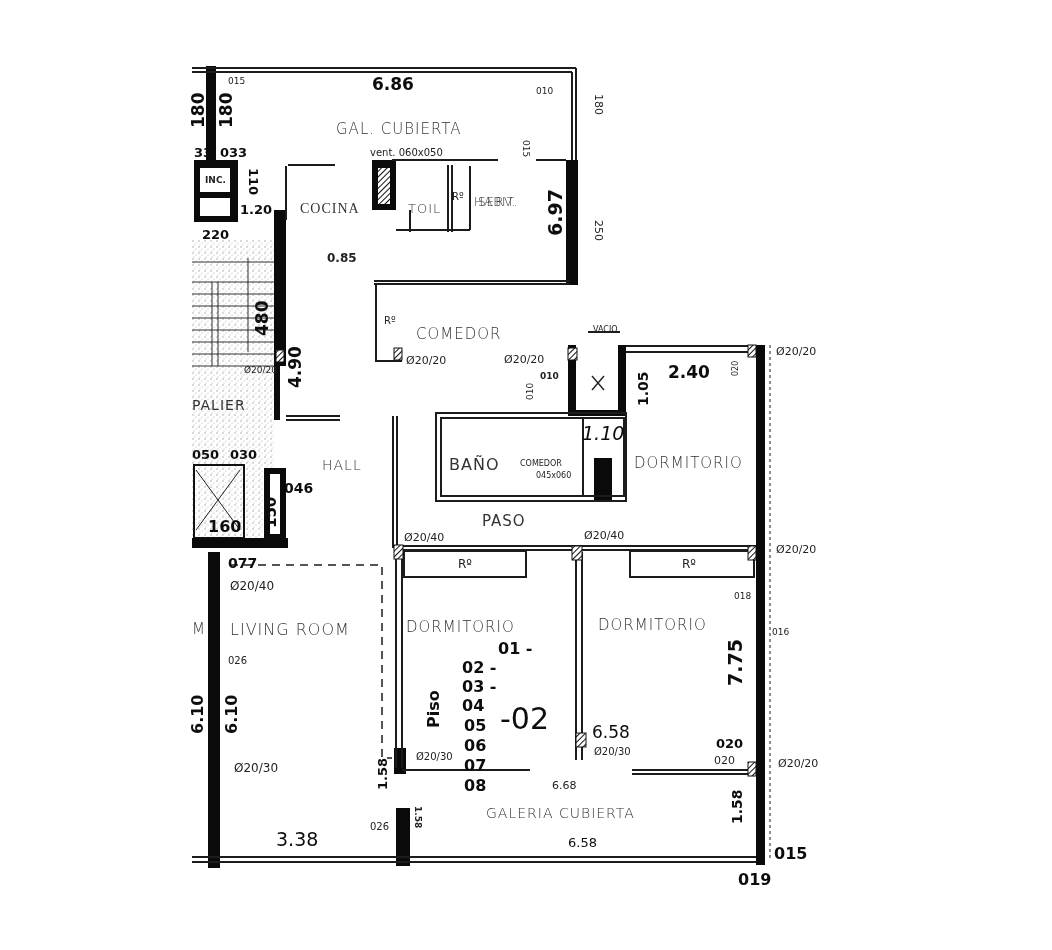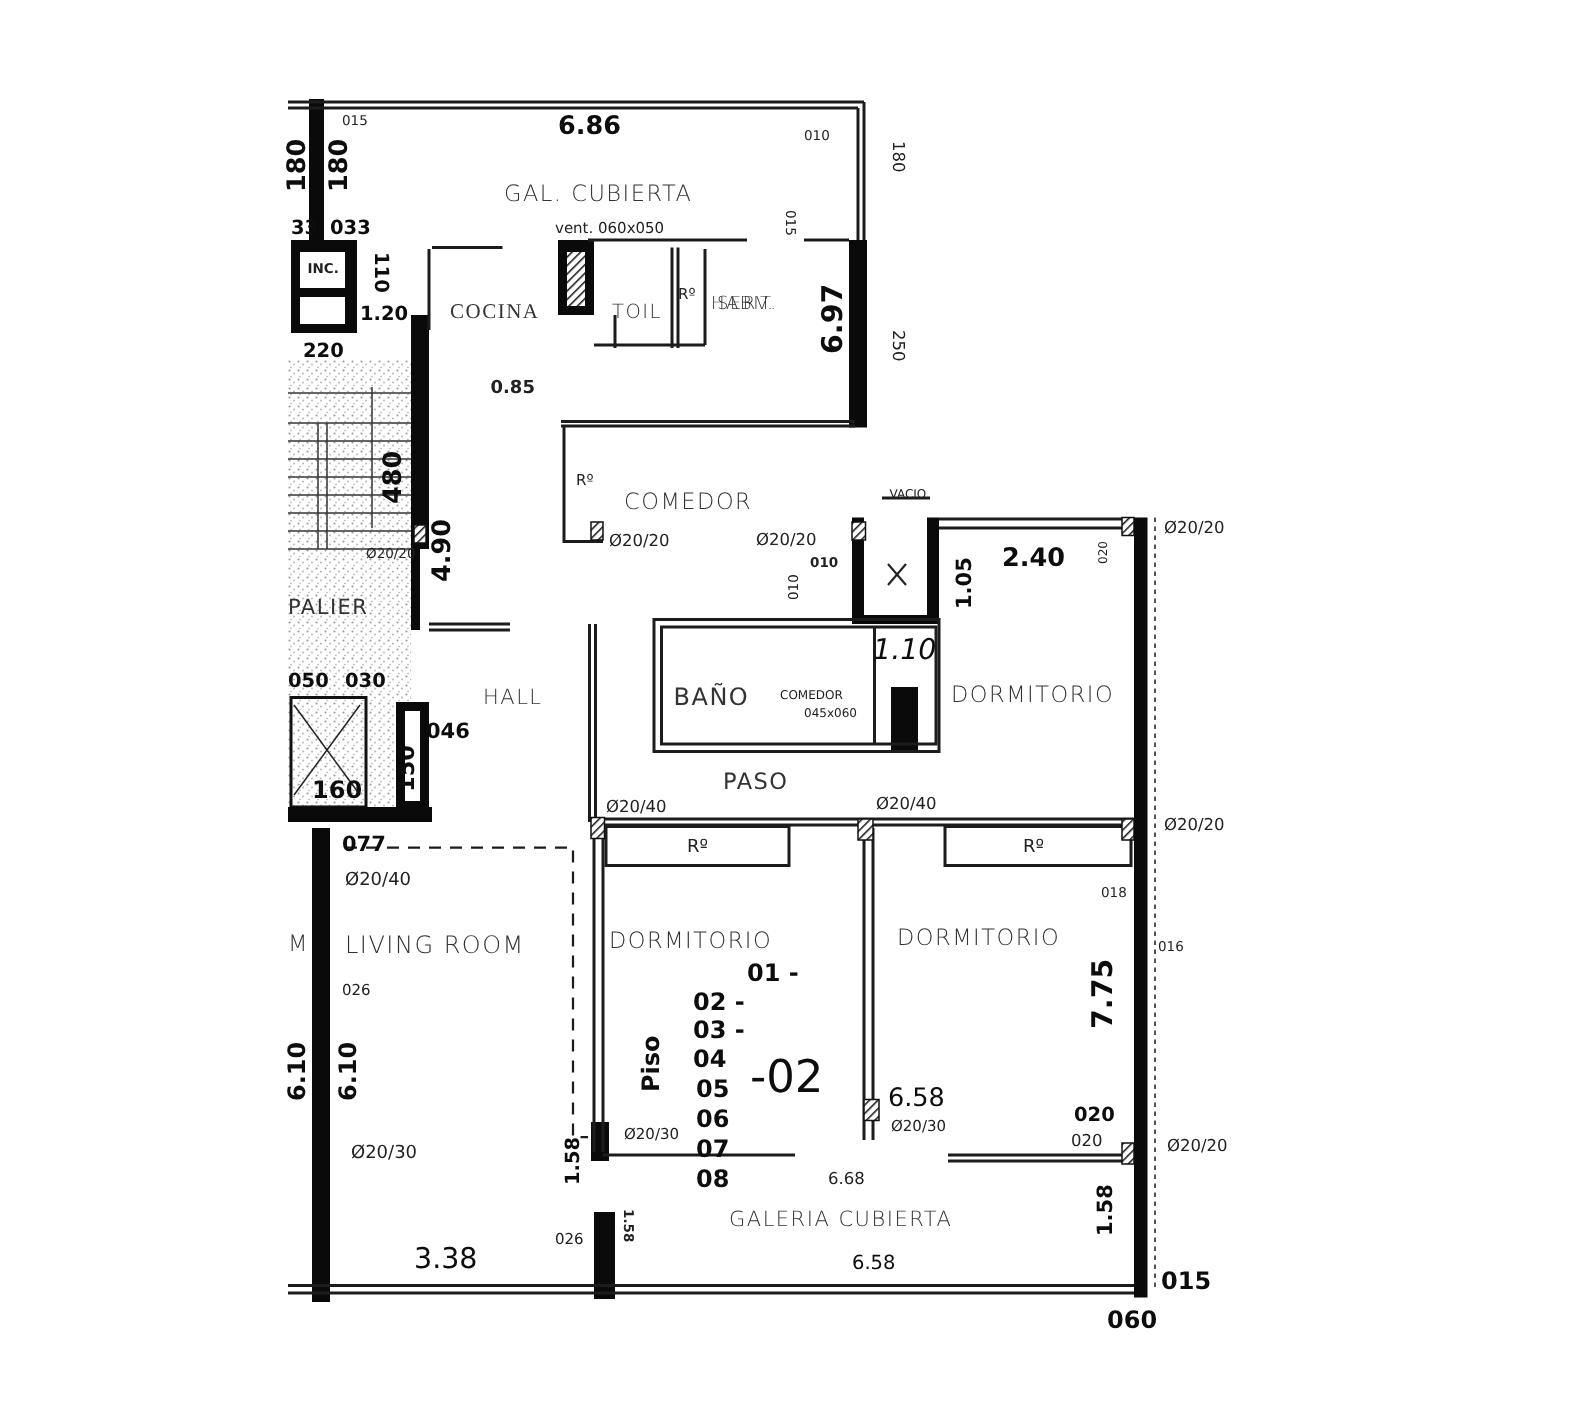--- a/index.html
+++ b/index.html
@@ -239,21 +239,21 @@
 <div class="lbl dim vert" style="left:376px;top:790px;font-size:13px;">1.58</div>
 <div class="lbl small" style="left:370px;top:822px;font-size:10px;">026</div>
 <div class="lbl small vert90" style="left:422px;top:806px;font-size:9px;font-weight:bold;">1.58</div>
 <div class="lbl dim" style="left:592px;top:724px;font-size:17px;font-weight:normal;">6.58</div>
 <div class="lbl small" style="left:552px;top:780px;font-size:11px;">6.68</div>
 <div class="lbl dim" style="left:568px;top:836px;font-size:13px;font-weight:normal;">6.58</div>
 <div class="lbl dim" style="left:716px;top:737px;font-size:13px;">020</div>
 <div class="lbl small" style="left:714px;top:755px;font-size:11px;">020</div>
 <div class="lbl dim vert" style="left:730px;top:824px;font-size:14px;">1.58</div>
 <div class="lbl dim" style="left:774px;top:846px;font-size:16px;">015</div>
-<div class="lbl dim" style="left:738px;top:872px;font-size:16px;">060</div>
+<div class="lbl dim" style="left:738px;top:872px;font-size:16px;">019</div>
 <div class="lbl dim vert" style="left:726px;top:686px;font-size:19px;">7.75</div>
 <div class="lbl small" style="left:734px;top:592px;font-size:9px;">018</div>
 <div class="lbl small" style="left:772px;top:628px;font-size:9px;">016</div>
 
 <div class="lbl small" style="left:406px;top:355px;font-size:11px;">Ø20/20</div>
 <div class="lbl small" style="left:504px;top:354px;font-size:11px;">Ø20/20</div>
 <div class="lbl small" style="left:244px;top:366px;font-size:9px;">Ø20/20</div>
 <div class="lbl small" style="left:776px;top:346px;font-size:11px;">Ø20/20</div>
 <div class="lbl small" style="left:404px;top:532px;font-size:11px;">Ø20/40</div>
 <div class="lbl small" style="left:584px;top:530px;font-size:11px;">Ø20/40</div>

